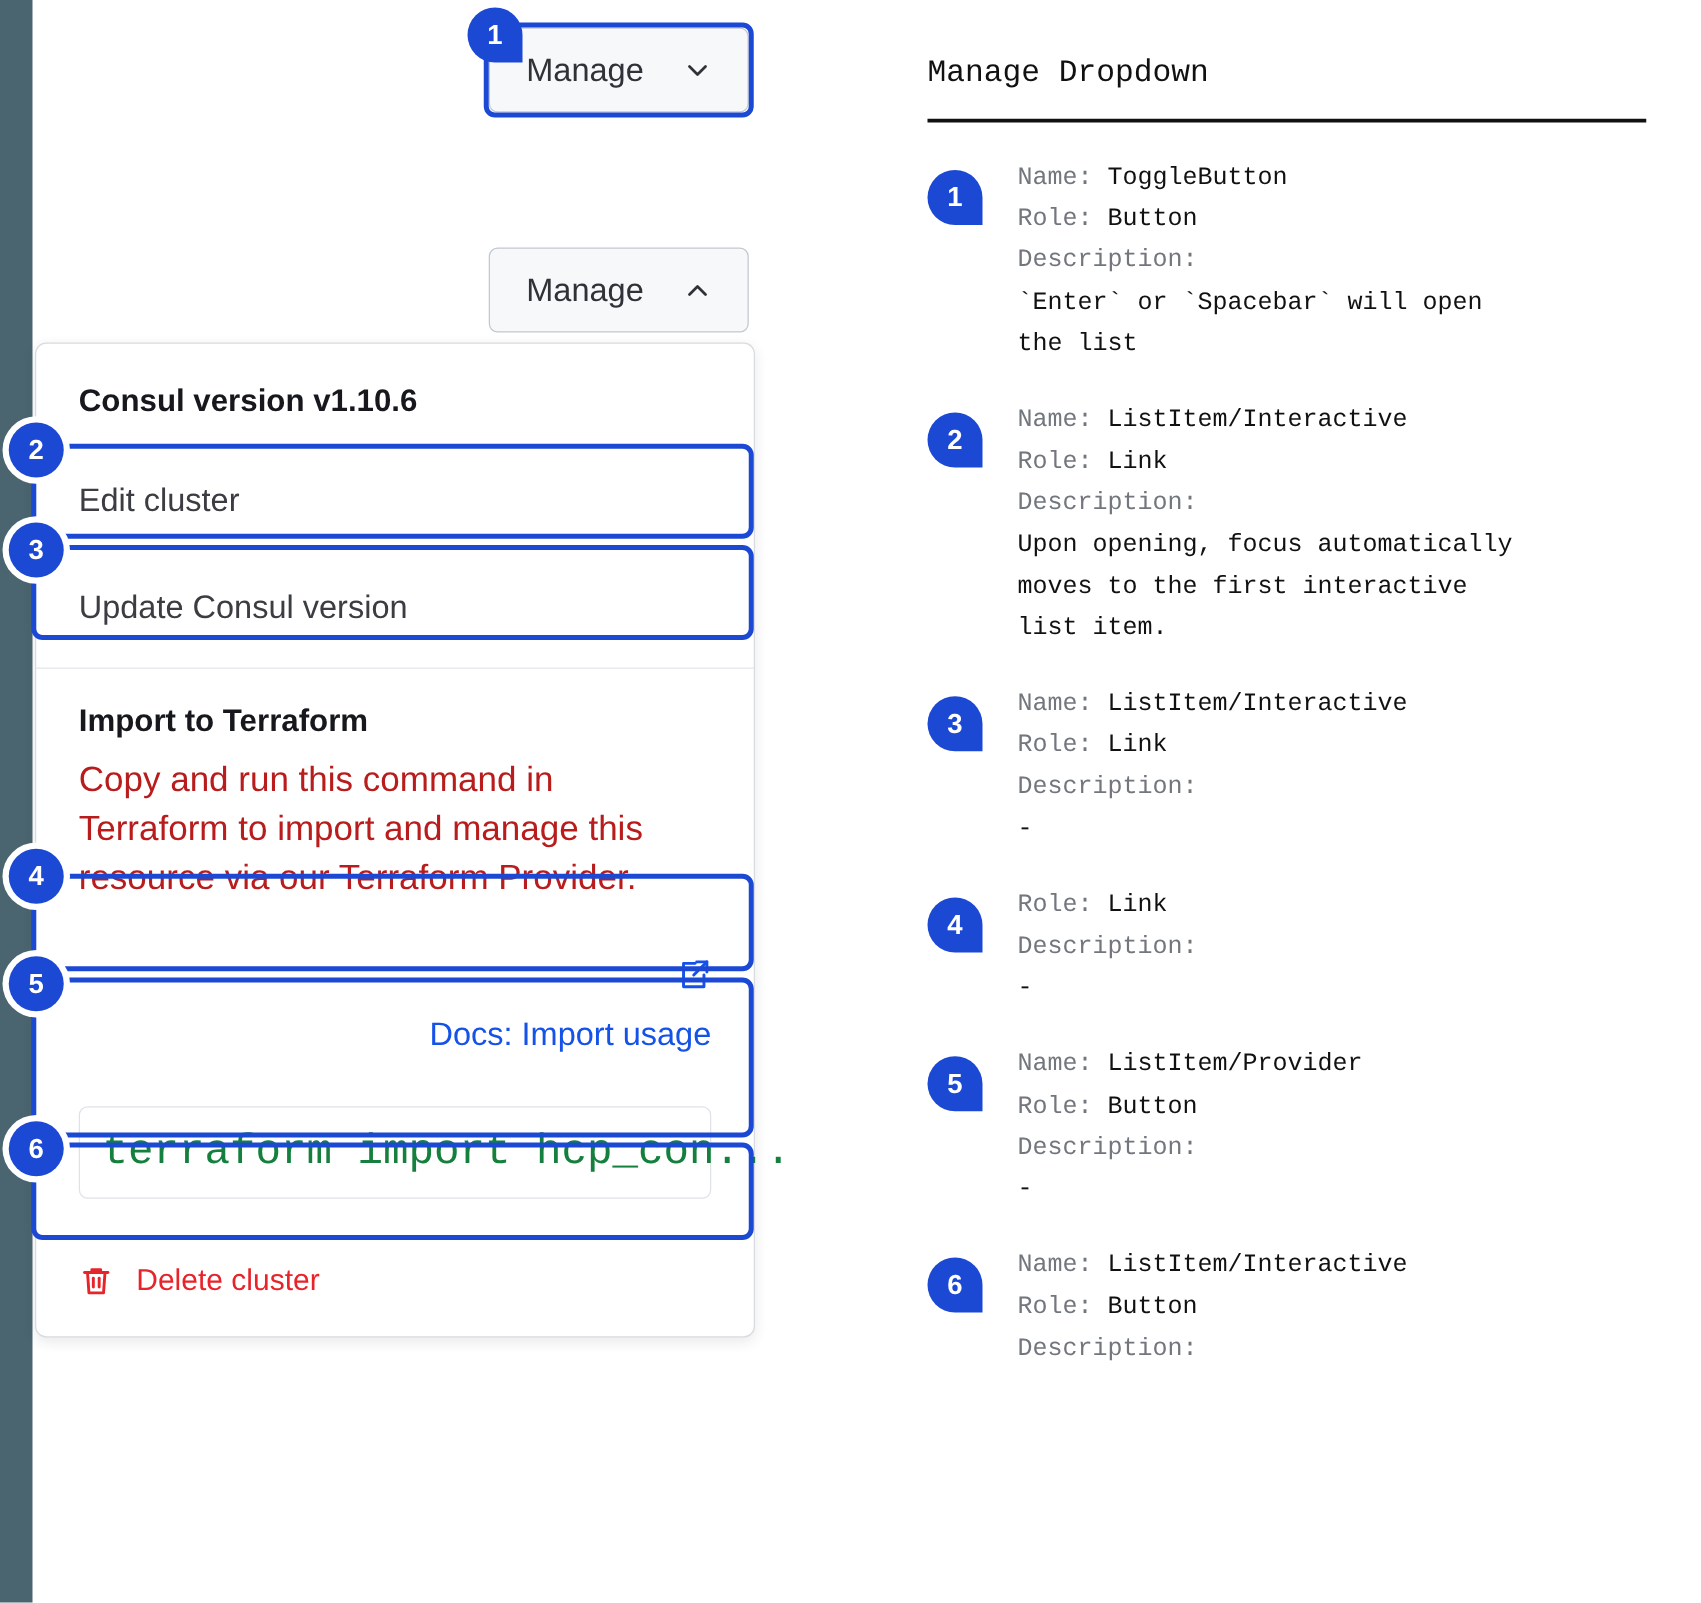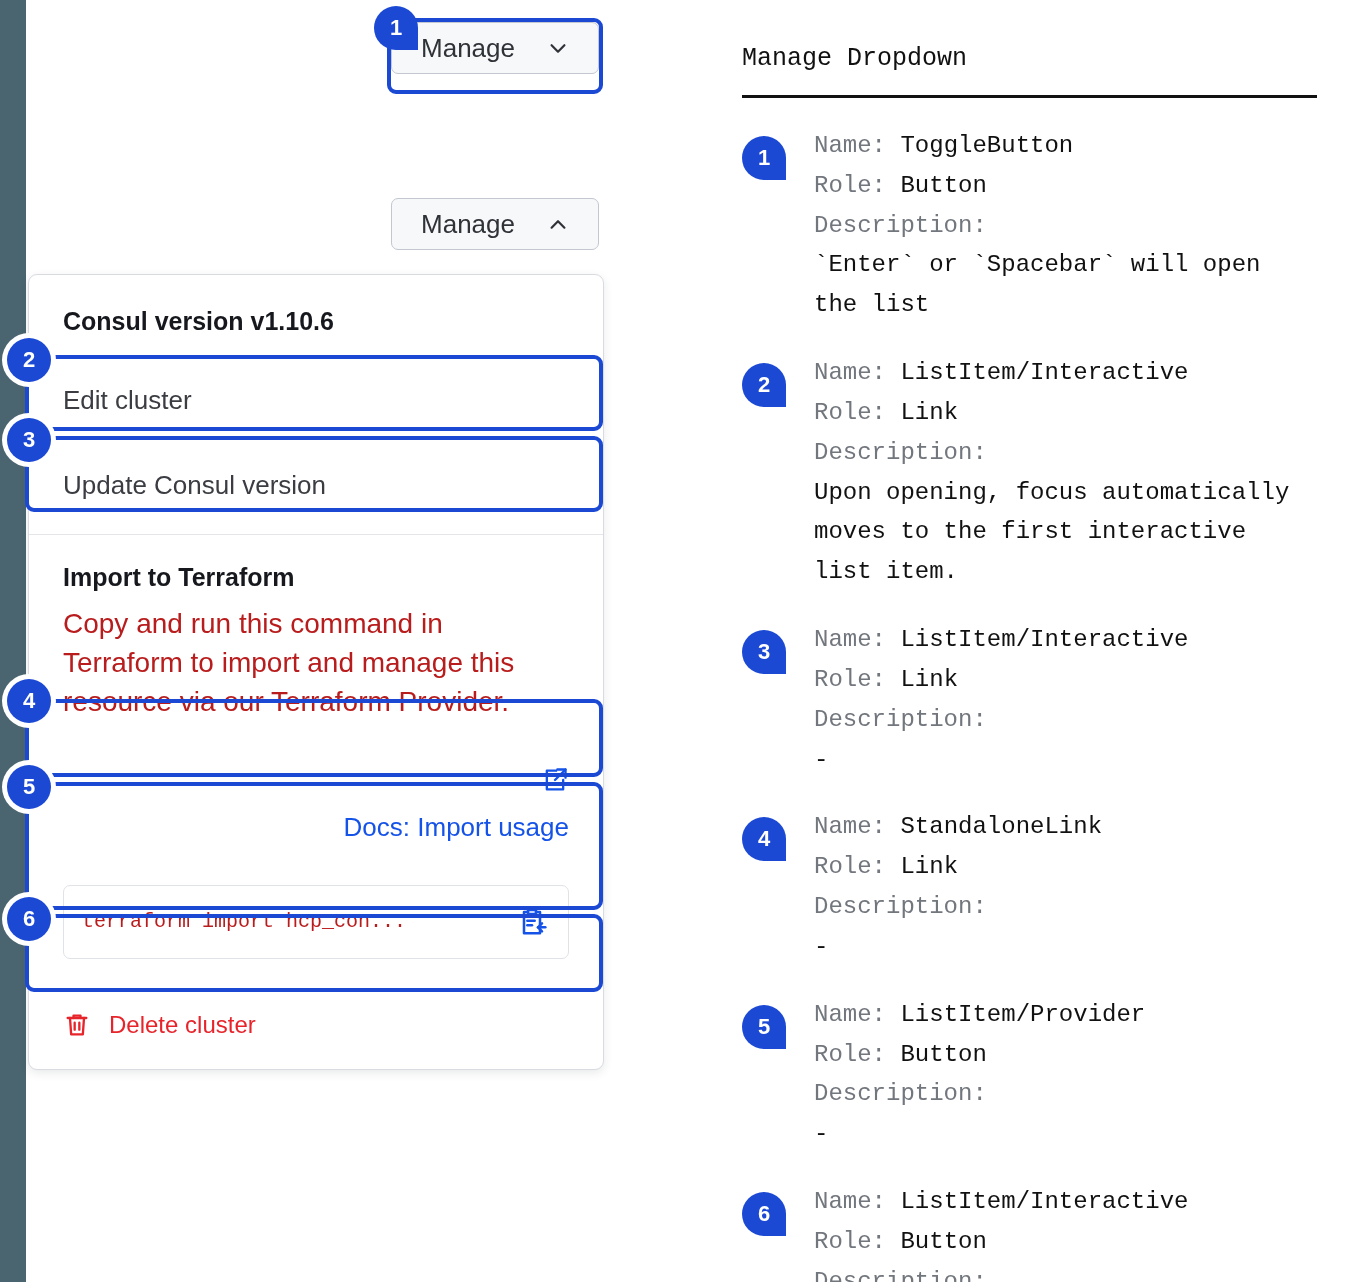--- a/index.html
+++ b/index.html
@@ -27,21 +27,21 @@
     left: 0; top: 0;
     width: 700px; height: 1282px;
   }
 
   
   .manage-btn {
     position: absolute;
     background: #f7f8fa;
     border: 1px solid #c2c7d0;
     border-radius: 7px;
-    height: 52px;
+    height: 68px;
     width: 208px;
     display: flex;
     align-items: center;
     justify-content: center;
     gap: 32px;
     font-size: 26px;
     color: #2f3237;
     cursor: pointer;
     user-select: none;
   }
@@ -142,22 +142,22 @@
     border-radius: 7px;
     height: 74px;
     display: flex;
     align-items: center;
     justify-content: space-between;
     padding: 0 20px 0 18px;
     cursor: pointer;
   }
   .copy-text {
     font-family: "Liberation Mono", monospace;
-    font-size: 20px;
-    color: #b91c1c;
+    font-size: 34px;
+    color: #15803d;
     white-space: nowrap;
   }
   .delete-row {
     font-size: 24px;
     color: #e8242b;
     padding: 26px 34px 30px 34px;
     display: flex;
     align-items: center;
     gap: 18px;
     cursor: pointer;
@@ -196,21 +196,21 @@
     font-size: 22px;
     font-weight: bold;
     display: flex;
     align-items: center;
     justify-content: center;
     margin-top: 10px;
     user-select: none;
   }
   .note-body { margin-left: 28px; }
   .note-line {
-    font-size: 24px;
+    font-size: 20px;
     line-height: 1.66;
     color: #111111;
     white-space: pre-wrap;
   }
   .lbl { color: #72767d; }
 </style>
 </head>
 <body>
 
 <div class="rail"></div>
@@ -328,21 +328,20 @@
         <div class="note-body">
           <div class="note-line"><span class="lbl">Name: </span><span>ListItem/Interactive</span></div>
           <div class="note-line"><span class="lbl">Role: </span><span>Link</span></div>
           <div class="note-line"><span class="lbl">Description: </span><span></span></div>
           <div class="note-line"><span>-</span></div>
         </div>
       </div>
       <div class="note">
         <div class="note-badge">4</div>
         <div class="note-body">
-          <div class="note-line"><span class="lbl">Name: </span><span>StandaloneLink</span></div>
           <div class="note-line"><span class="lbl">Role: </span><span>Link</span></div>
           <div class="note-line"><span class="lbl">Description: </span><span></span></div>
           <div class="note-line"><span>-</span></div>
         </div>
       </div>
       <div class="note">
         <div class="note-badge">5</div>
         <div class="note-body">
           <div class="note-line"><span class="lbl">Name: </span><span>ListItem/Provider</span></div>
           <div class="note-line"><span class="lbl">Role: </span><span>Button</span></div>

